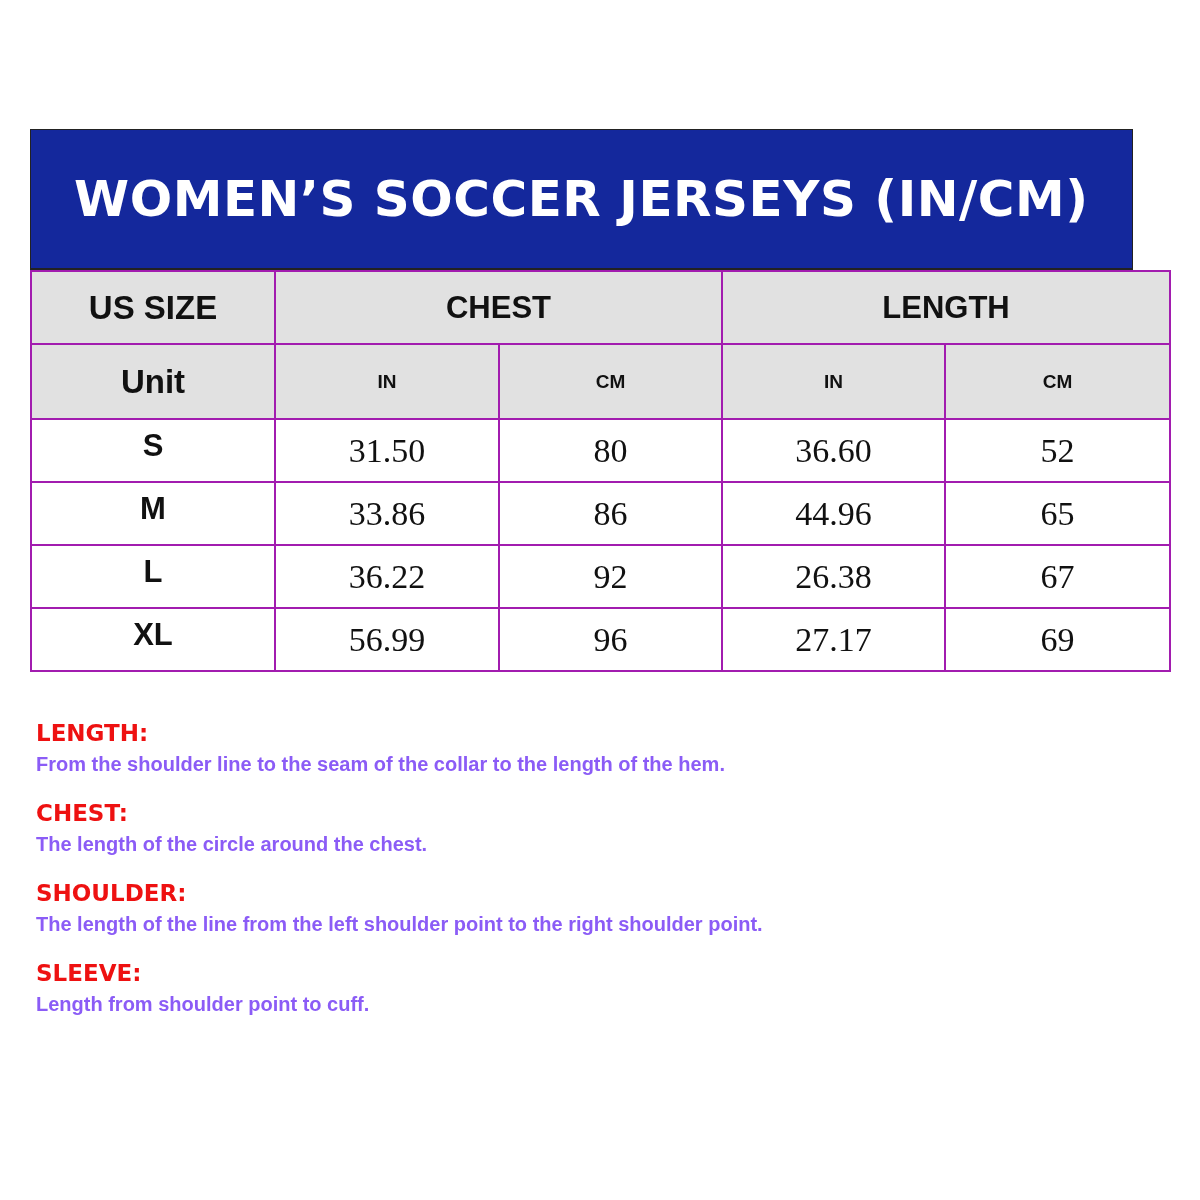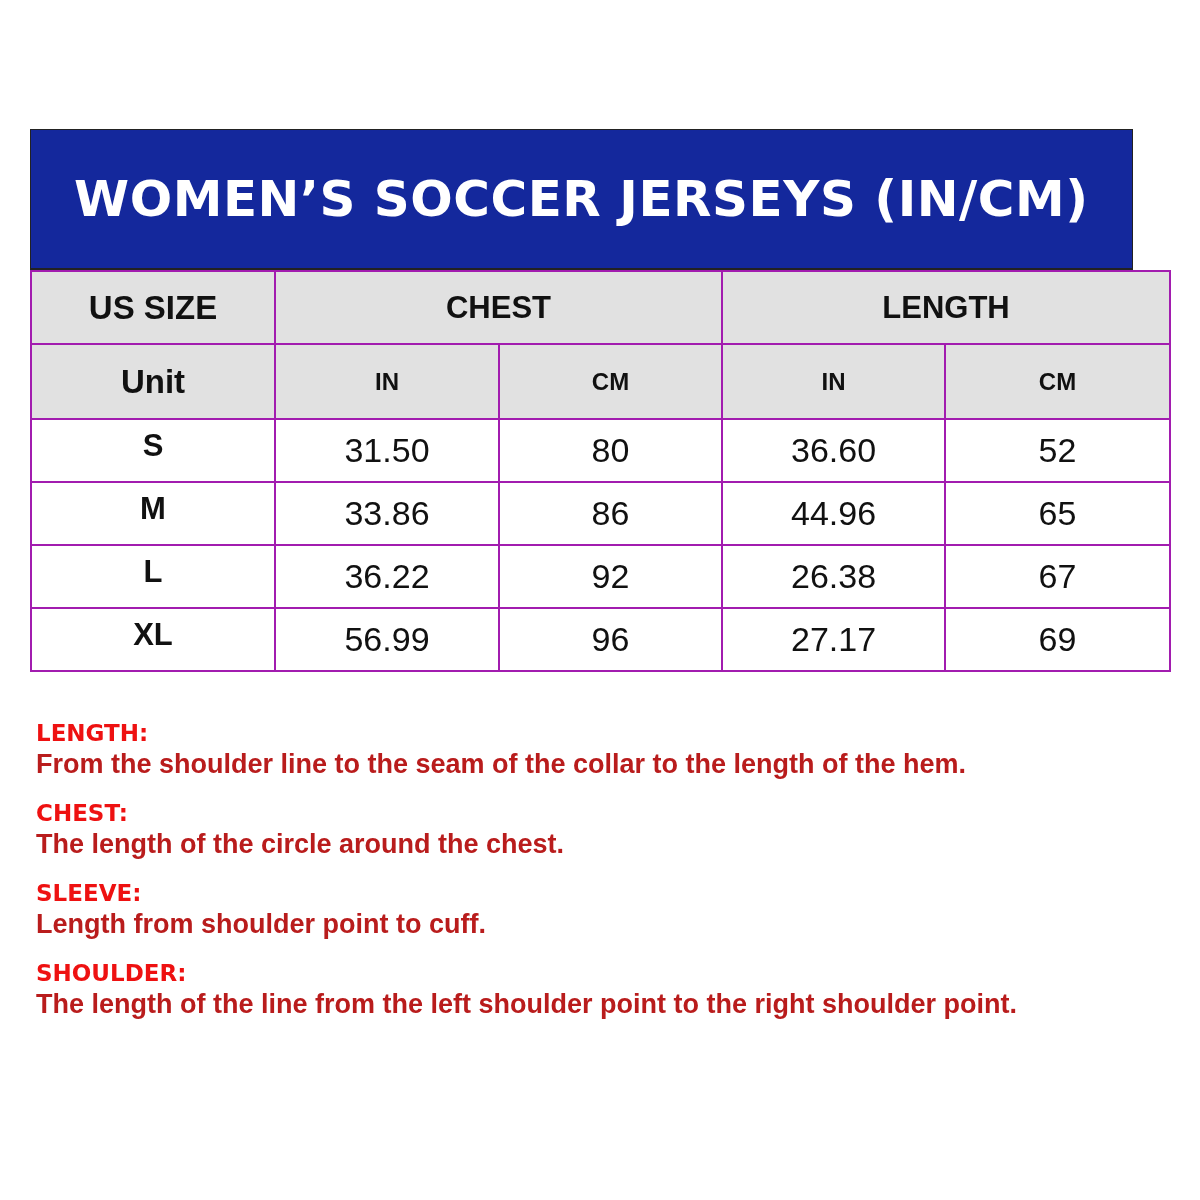--- a/index.html
+++ b/index.html
@@ -19,29 +19,29 @@
       font-size: 49px; letter-spacing: 0.5px;
       transform: scaleX(1.02);
     }
     table {
       border-collapse: collapse; width: 1139px; table-layout: fixed;
       font-family: "Liberation Sans", sans-serif;
     }
     td, th { border: 2px solid #a21caf; text-align: center; padding: 0; }
     th { background: #e1e1e1; color: #111; font-weight: bold; }
     .h1row th { height: 71px; font-size: 31px; }
-    .h2row th { height: 73px; font-size: 24px; }
+    .h2row th { height: 73px; font-size: 19px; }
     .h1row th.size, .h2row th.unit { font-size: 33px; }
     tbody td { height: 61px; font-size: 35px; color: #111; background: #fff; }
     tbody td.size { font-weight: bold; font-size: 31px; vertical-align: top; padding-top: 8px; height: 53px; }
-    tbody td.val { font-family: Liberation Sans, sans-serif; font-size: 34px; }
+    tbody td.val { font-family: Liberation Serif, serif; font-size: 34px; }
     .notes { position: absolute; left: 36px; top: 717px; font-family: "Liberation Sans", sans-serif; }
     .note { margin-bottom: 18px; }
     .note .label { color: #ee1111; font-weight: bold; font-size: 23px; line-height: 32px; font-family: "DejaVu Sans", sans-serif; }
-    .note .desc { color: #b91c1c; font-weight: bold; font-size: 27px; line-height: 30px; }
+    .note .desc { color: #8b5cf6; font-weight: bold; font-size: 20px; line-height: 30px; }
   </style>
 </head>
 <body>
 
 <div class="chart">
   <div class="title-band">
     <h1>WOMEN’S SOCCER JERSEYS (IN/CM)</h1>
   </div>
   <table>
     <colgroup>
@@ -101,20 +101,20 @@
 <div class="notes">
   <div class="note">
     <div class="label">LENGTH:</div>
     <div class="desc">From the shoulder line to the seam of the collar to the length of the hem.</div>
   </div>
   <div class="note">
     <div class="label">CHEST:</div>
     <div class="desc">The length of the circle around the chest.</div>
   </div>
   <div class="note">
+    <div class="label">SHOULDER:</div>
+    <div class="desc">The length of the line from the left shoulder point to the right shoulder point.</div>
+  </div>
+  <div class="note">
     <div class="label">SLEEVE:</div>
     <div class="desc">Length from shoulder point to cuff.</div>
-  </div>
-  <div class="note">
-    <div class="label">SHOULDER:</div>
-    <div class="desc">The length of the line from the left shoulder point to the right shoulder point.</div>
   </div>
 </div>
 
 </body></html>

